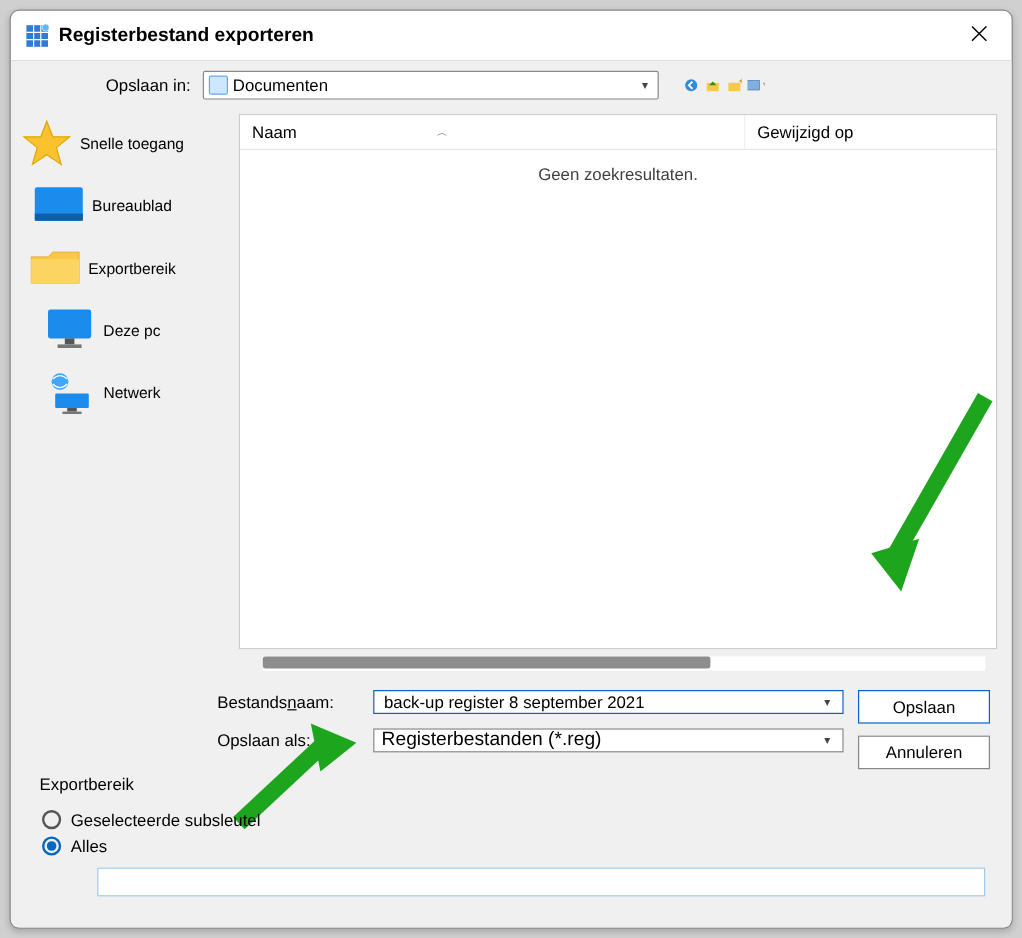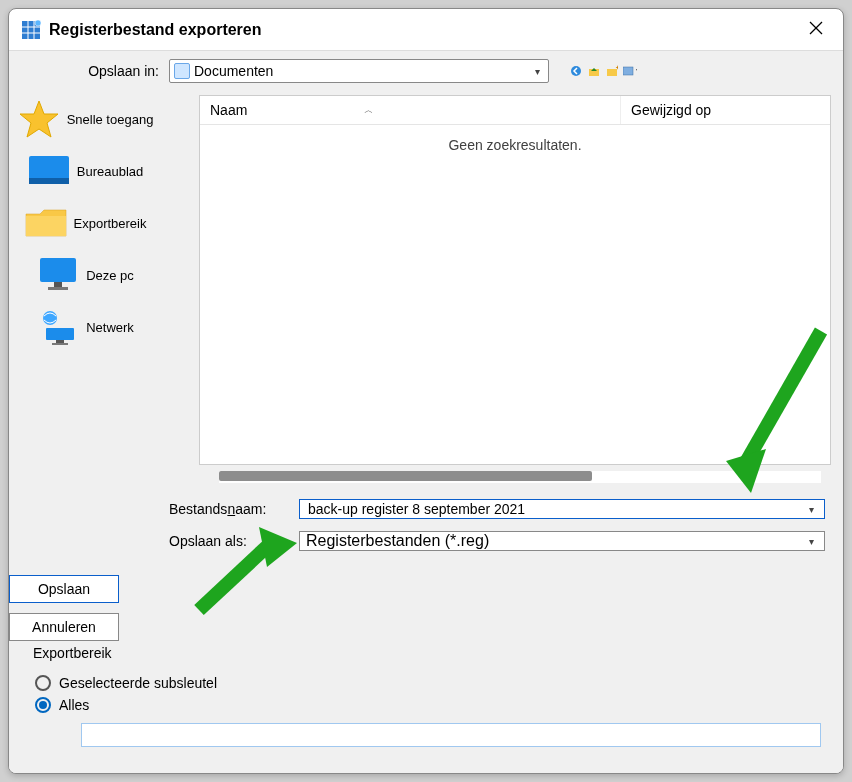--- a/index.html
+++ b/index.html
@@ -94,21 +94,21 @@
     height: 100%;
   }
   .combo-text { flex: 1; font-size: 16px; }
   .btncol { width: 110px; display: flex; flex-direction: column; gap: 10px; }
   .btn {
     height: 28px; background: #fff; border: 1px solid #888;
     font-size: 14px; cursor: pointer;
     display:flex; align-items:center; justify-content:center;
   }
   .btn.primary { border-color: #0a5ecb; }
-  .formrows-wrap { display: flex; gap: 12px; padding: 14px 18px 8px 0; flex-direction: column; }
+  .formrows-wrap { display: flex; gap: 12px; padding: 14px 18px 8px 12px; }
   .formrows-left { flex: 1; padding-left: 160px; }
   .export-group {
     margin: 6px 14px 14px 14px;
     position: relative;
     padding: 14px 12px 12px 12px;
   }
   .export-legend {
     position: absolute; top: -10px; left: 6px;
     background: #f0f0f0; padding: 0 4px;
     font-size: 14px;

